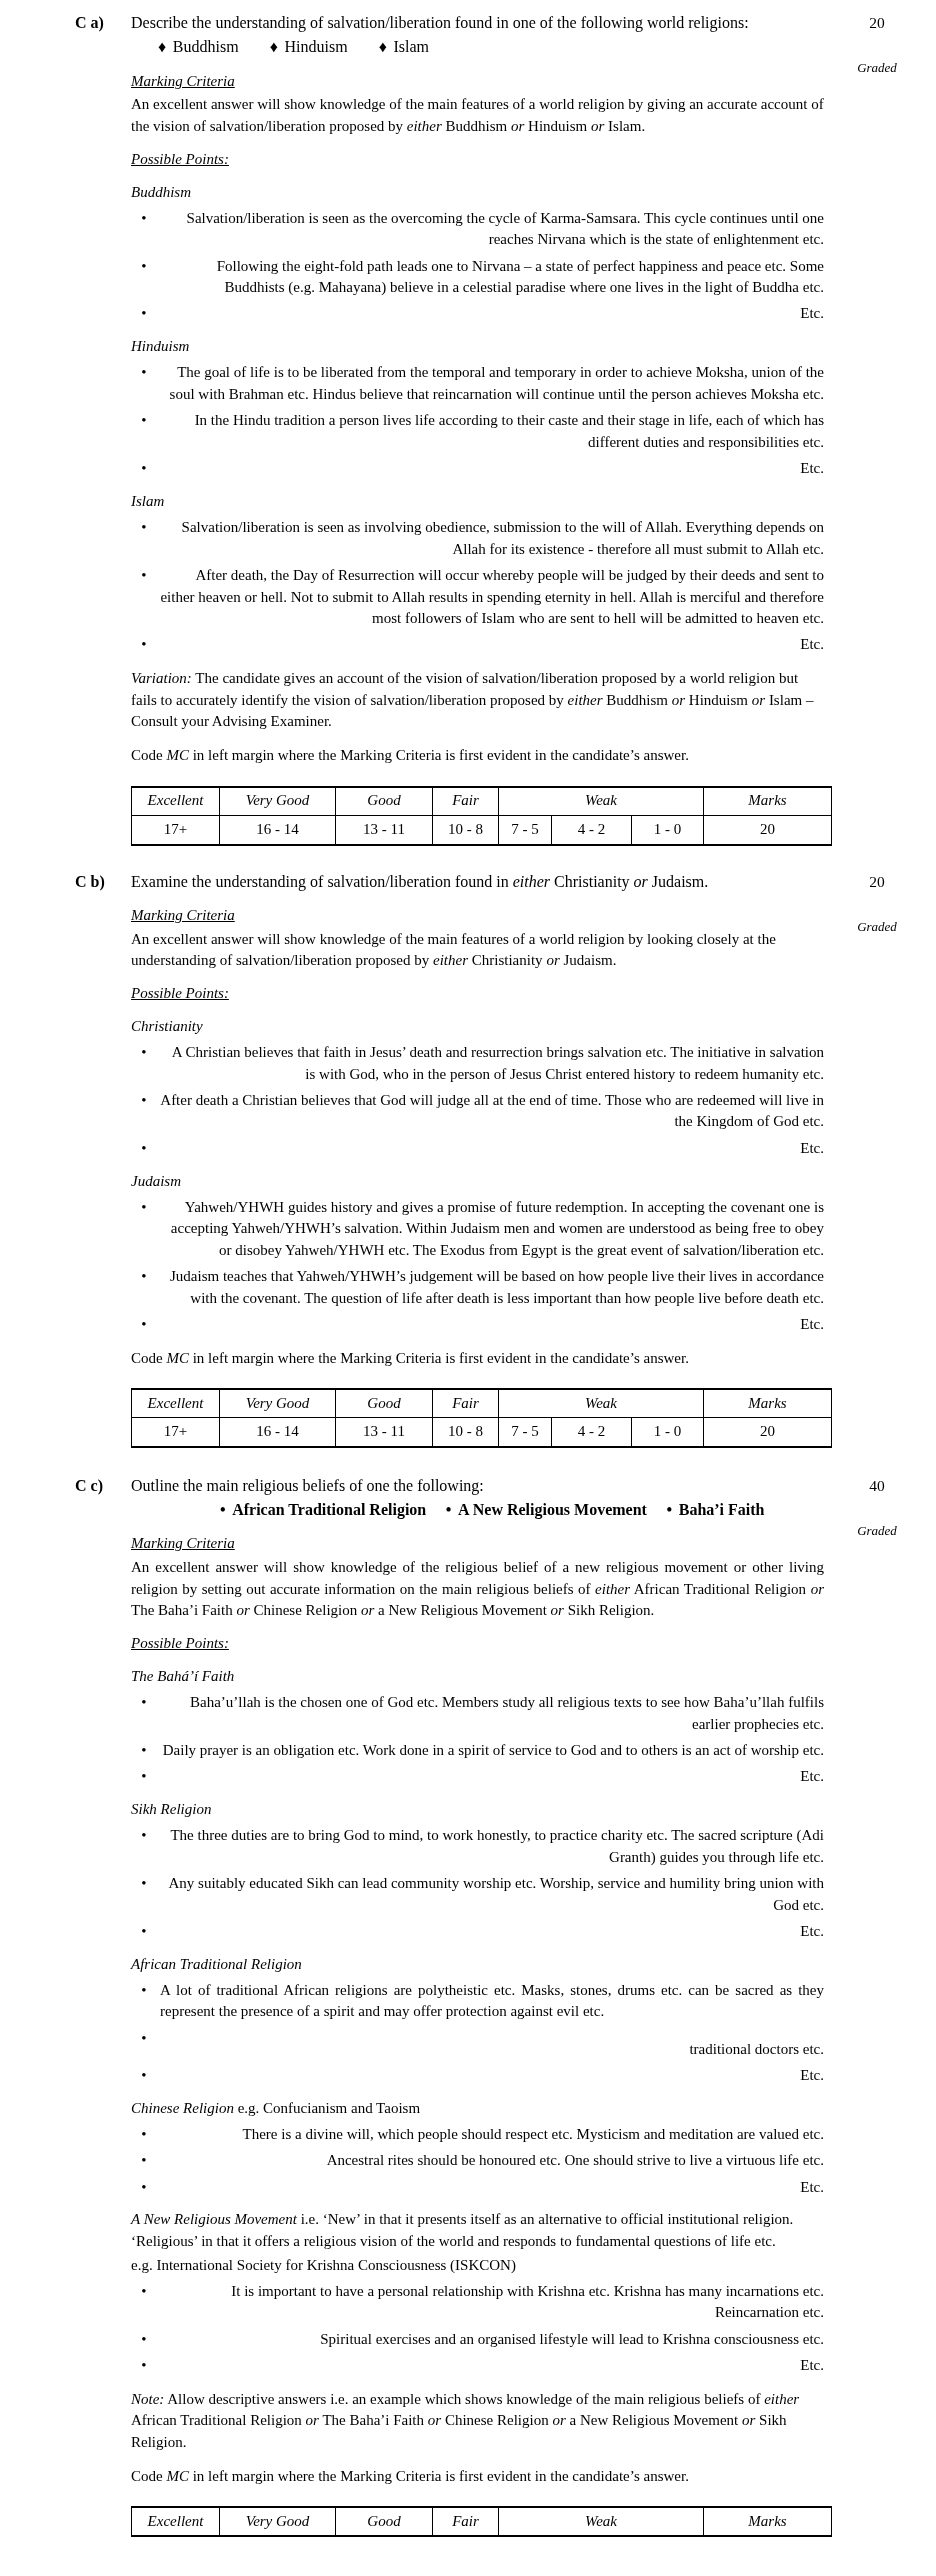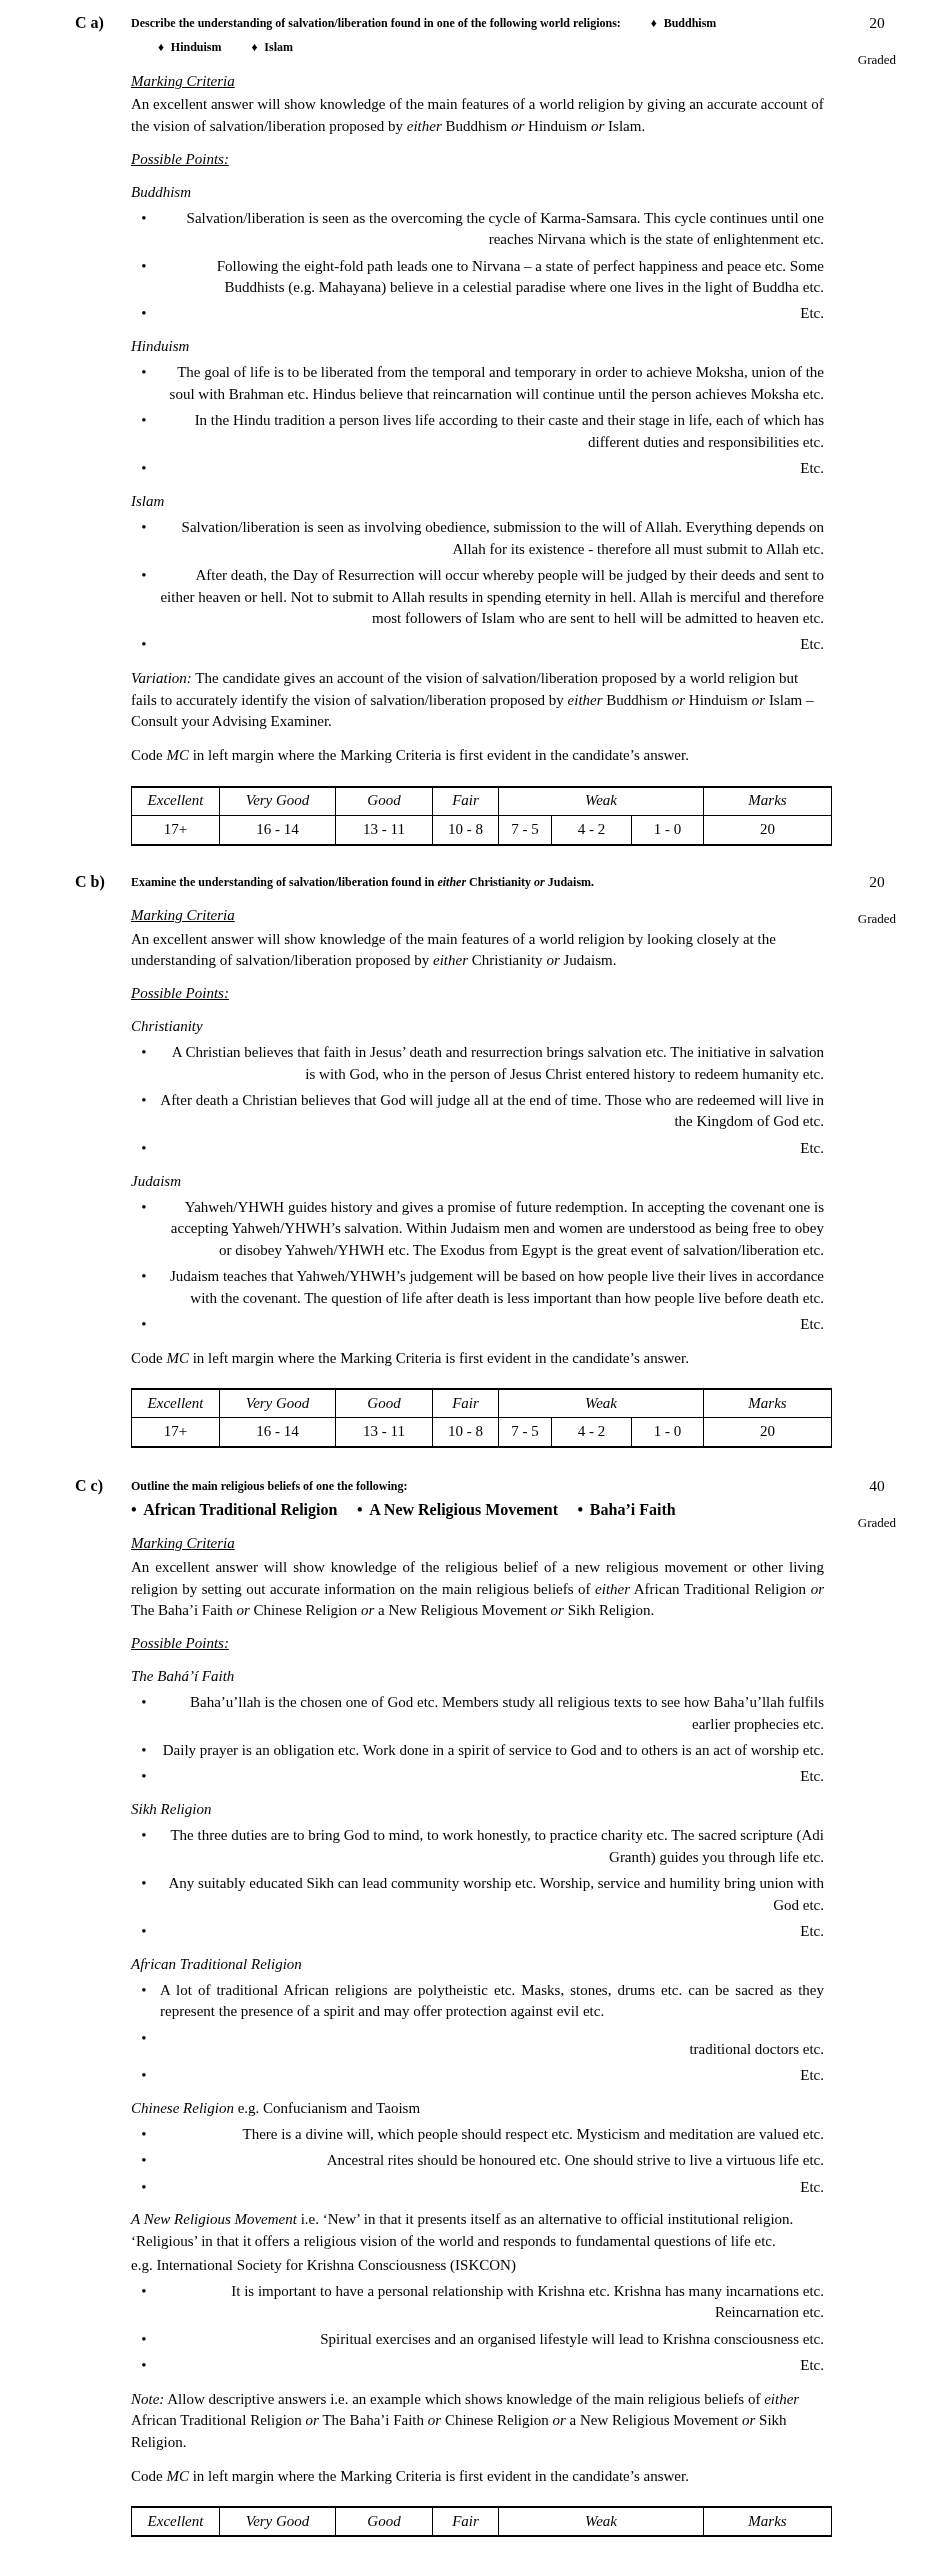--- a/index.html
+++ b/index.html
@@ -19,29 +19,29 @@
   .sec-a { padding-top: 11.3px; }
   .sec-b { margin-top: 24px; }
   .sec-c { margin-top: 26px; }
   .qlabel {
     position: absolute; left: 75px; top: 0;
     font-weight: bold; font-size: 16px; line-height: 24px;
   }
   .sec-a .qlabel { top: 11.3px; }
   .qtext {
     margin-left: 131px; width: 618px;
-    font-weight: bold; font-size: 12px; line-height: 24px;
+    font-weight: normal; font-size: 16px; line-height: 24px;
   }
   .marksbox { position: absolute; left: 836px; top: 0; width: 82px; text-align: center; }
   .sec-a .marksbox { top: 11.3px; }
   .marks { font-size: 15.5px; line-height: 24px; }
-  .graded { font-size: 13px; margin-top: 14px; }
+  .graded { font-style: italic; font-size: 13px; margin-top: 22px; }
   .opt { margin-left: 27px; white-space: nowrap; }
   .diamond { margin-right: 6.7px; }
-  .optline { margin-left: 131px; width: 649px; font-weight: bold; font-size: 16px; line-height: 24px; }
+  .optline { margin-left: 131px; width: 649px; font-weight: bold; font-size: 16px; line-height: 24px; text-align: right; }
   .copt { margin-right: 15.5px; white-space: nowrap; }
   .copt .blt-b { margin-right: 6.7px; }
   .content { margin-left: 131px; width: 693px; }
   .ih { font-style: italic; margin: 11.3px 0 0; text-decoration: underline; }
   .bp { margin: 2.1px 0 0; }
   .gh { margin: 11.3px 0 0; }
   .pstart { margin: 11.3px 0 0; }
   .li { display: flex; margin: 4.6px 0 0; }
   .blt { flex: 0 0 29px; padding-left: 10.3px; }
   .litext { flex: 1 1 auto; text-align: right; }

